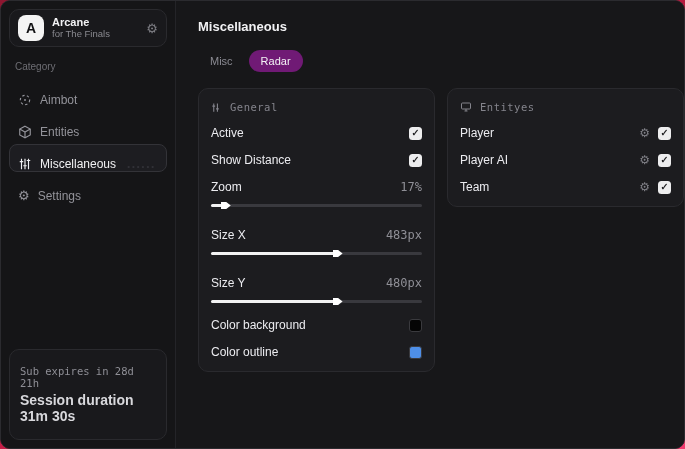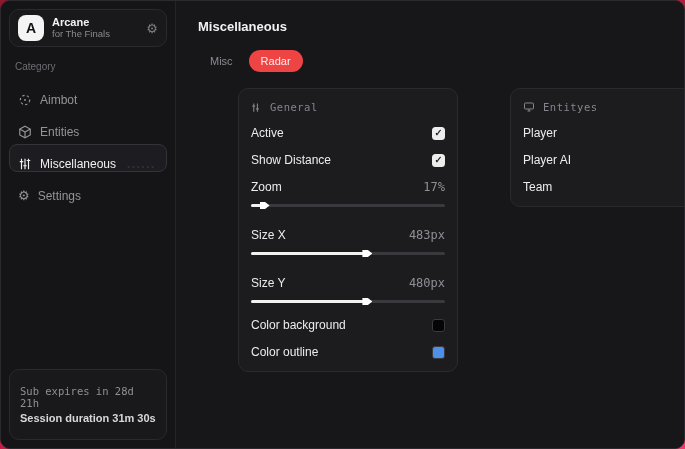--- a/index.html
+++ b/index.html
@@ -35,31 +35,31 @@
   .nav-item{
     display:flex;align-items:flex-end;gap:8px;height:26px;padding:0 8px;border-radius:8px;
     color:#93939a;font-size:12px;border:1px solid transparent;position:relative;cursor:pointer;
   }
   .nav-item.active{background:#1d1d21;border-color:#333338;color:#f1f1f3;}
   .nav-item svg{flex:none;}
   .dots{position:absolute;right:10px;bottom:0px;color:#323238;font-size:8px;letter-spacing:2px;user-select:none;}
   .spacer{flex:1;}
   .footer-card{border:1px solid #2a2a2e;border-radius:10px;padding:15px 10px;background:#19191c;}
   .footer-line1{font-family:"DejaVu Sans Mono",monospace;font-size:10.5px;color:#8f8f96;}
-  .footer-line2{font-size:11px;color:#d8d8dc;font-weight:600;margin-top:3px;}
+  .footer-line2{font-size:14px;color:#d8d8dc;font-weight:600;margin-top:3px;}
   
   .main{flex:1;padding:18px 22px;background:#171719;box-sizing:border-box;}
   .page-title{font-size:13px;font-weight:700;color:#f2f2f4;}
   .tabs{display:flex;gap:4px;margin-top:16px;align-items:center;text-align:center;}
   .tab{font-size:11px;color:#8a8a92;padding:5px 12px;border-radius:999px;cursor:pointer;}
-  .tab.active{background:#ef4444;color:#f2f2f4;}
+  .tab.active{background:#701a75;color:#f2f2f4;}
   .cards{display:flex;gap:12px;margin-top:16px;align-items:flex-start;}
   .card{
-    width:220px;background:#1c1c1f;border:1px solid #2a2a2e;border-radius:10px;
-    padding:12px;box-sizing:border-box;margin-left:40px;
+    width:237px;background:#1c1c1f;border:1px solid #2a2a2e;border-radius:10px;
+    padding:12px;box-sizing:border-box;
   }
   .card-title{
     display:flex;gap:8px;align-items:center;color:#84848c;
     font-family:"DejaVu Sans Mono",monospace;font-size:10.5px;letter-spacing:.5px;
   }
   .row{display:flex;justify-content:space-between;align-items:center;margin-top:13px;}
   .row-label{font-size:12px;color:#ececf0;}
   .row-value{font-family:"DejaVu Sans Mono",monospace;font-size:12px;color:#8f8f96;}
   .slider{position:relative;height:8px;margin-top:7px;}
   .slider .track{position:absolute;top:3px;left:0;right:0;height:3px;background:#39393e;border-radius:2px;}

